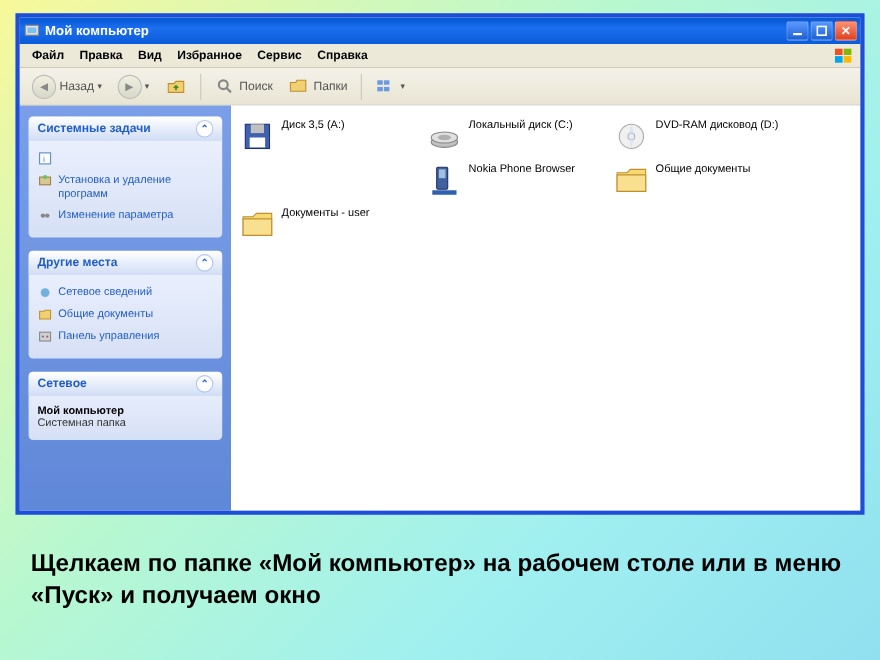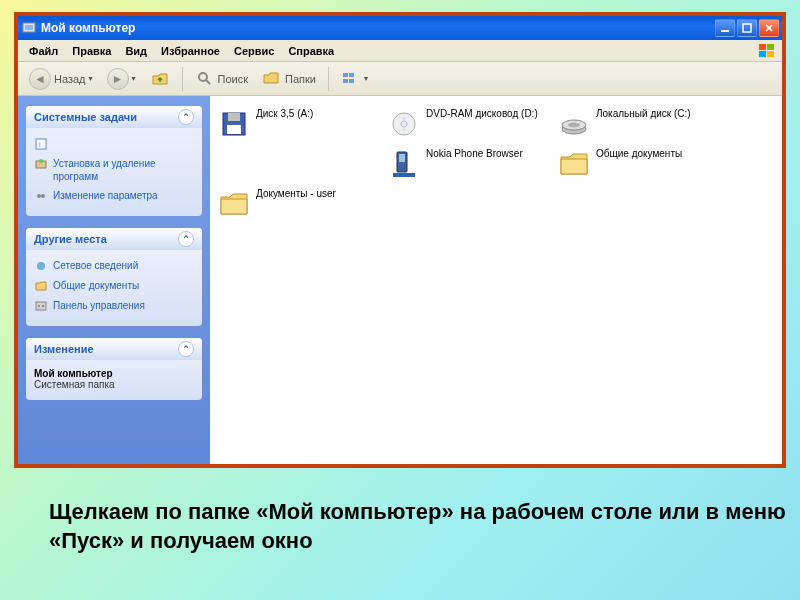--- a/index.html
+++ b/index.html
@@ -5,21 +5,21 @@
 * { box-sizing: border-box; margin: 0; padding: 0; }
 body {
   width: 800px; height: 600px;
   background: linear-gradient(135deg, #f8f89a 0%, #b8f8d0 40%, #a0f0f0 70%, #90e0f0 100%);
   font-family: Tahoma, Arial, sans-serif;
   font-size: 11px;
   overflow: hidden;
 }
 .frame {
   position: absolute; left: 14px; top: 12px; width: 772px; height: 456px;
-  border: 4px solid #c2410c;
+  border: 4px solid #1d4ed8;
   background: #fff;
 }
 .titlebar {
   height: 24px;
   background: linear-gradient(to bottom, #0a5bd8 0%, #0a5bd8 10%, #1c6ff0 40%, #0a5bd8 100%);
   display: flex; align-items: center; padding: 0 3px;
   color: #fff; font-size: 12px;
 }
 .titlebar .sysicon {
   width: 16px; height: 16px; margin-right: 4px;
@@ -99,21 +99,21 @@
 .items { display: flex; flex-wrap: wrap; align-content: flex-start; }
 .item {
   width: 170px; height: 36px; display: flex; gap: 6px;
   margin-bottom: 4px; cursor: pointer;
 }
 .item .icn { width: 32px; height: 32px; display:flex; align-items:center; justify-content:center; }
 .item .lbl { font-size: 10px; color: #000; }
 .caption {
   position: absolute; left: 28px; top: 498px; width: 740px;
   font-family: Arial, sans-serif; font-size: 22px; font-weight: bold;
-  color: #000; line-height: 1.3; margin-left: 21px;
+  color: #000; line-height: 1.3;
 }
 </style>
 </head>
 <body>
 
 <div class="frame">
 
   <div class="titlebar">
     <span class="sysicon">
       <svg width="14" height="14">
@@ -272,21 +272,21 @@
                   <circle cx="8" cy="6" r="1" fill="#c05050"></circle>
                 </svg>
               </span>
             <span>Панель управления</span>
           </div>
         </div>
       </div>
 
       <div class="panel">
         <div class="panel-head">
-          <span>Изменение</span>
+          <span>Сетевое</span>
           <span class="chev">⌃</span>
         </div>
         <div class="panel-body">
           <div class="info">
             <strong>Мой компьютер</strong><br>
             <span>Системная папка</span>
           </div>
         </div>
       </div>
 
@@ -300,36 +300,36 @@
                 <rect x="4" y="4" width="22" height="22" fill="#4060b0" stroke="#203070"></rect>
                 <rect x="9" y="4" width="12" height="8" fill="#c0c0c0"></rect>
                 <rect x="8" y="16" width="14" height="9" fill="#fff"></rect>
               </svg>
             </span>
           <span class="lbl">Диск 3,5 (A:)</span>
         </div>
         <div class="item">
           <span class="icn">
               <svg width="30" height="30">
+                <ellipse cx="15" cy="20" rx="12" ry="5" fill="#c0c0c0" stroke="#888"></ellipse>
+                <ellipse cx="15" cy="16" rx="12" ry="5" fill="#e0e0e0" stroke="#888"></ellipse>
+                <ellipse cx="15" cy="16" rx="6" ry="2.5" fill="#b0b0b0"></ellipse>
+              </svg>
+            </span>
+          <span class="lbl">Локальный диск (C:)</span>
+        </div>
+        <div class="item">
+          <span class="icn">
+              <svg width="30" height="30">
                 <circle cx="15" cy="15" r="11" fill="#f0f0f0" stroke="#aaa"></circle>
                 <circle cx="15" cy="15" r="3" fill="#fff" stroke="#aaa"></circle>
                 <path d="M15 4 L18 15 L15 26 L12 15 Z" fill="#d0e0f0" opacity="0.6"></path>
               </svg>
             </span>
           <span class="lbl">DVD-RAM дисковод (D:)</span>
-        </div>
-        <div class="item">
-          <span class="icn">
-              <svg width="30" height="30">
-                <ellipse cx="15" cy="20" rx="12" ry="5" fill="#c0c0c0" stroke="#888"></ellipse>
-                <ellipse cx="15" cy="16" rx="12" ry="5" fill="#e0e0e0" stroke="#888"></ellipse>
-                <ellipse cx="15" cy="16" rx="6" ry="2.5" fill="#b0b0b0"></ellipse>
-              </svg>
-            </span>
-          <span class="lbl">Локальный диск (C:)</span>
         </div>
         <div class="item" style="visibility:hidden"></div>
         <div class="item">
           <span class="icn">
               <svg width="30" height="30">
                 <rect x="8" y="3" width="10" height="20" rx="1" fill="#4060a0" stroke="#203060"></rect>
                 <rect x="10" y="5" width="6" height="8" fill="#a0c0e0"></rect>
                 <path d="M4 24h22v4H4z" fill="#3060b0"></path>
               </svg>
             </span>

